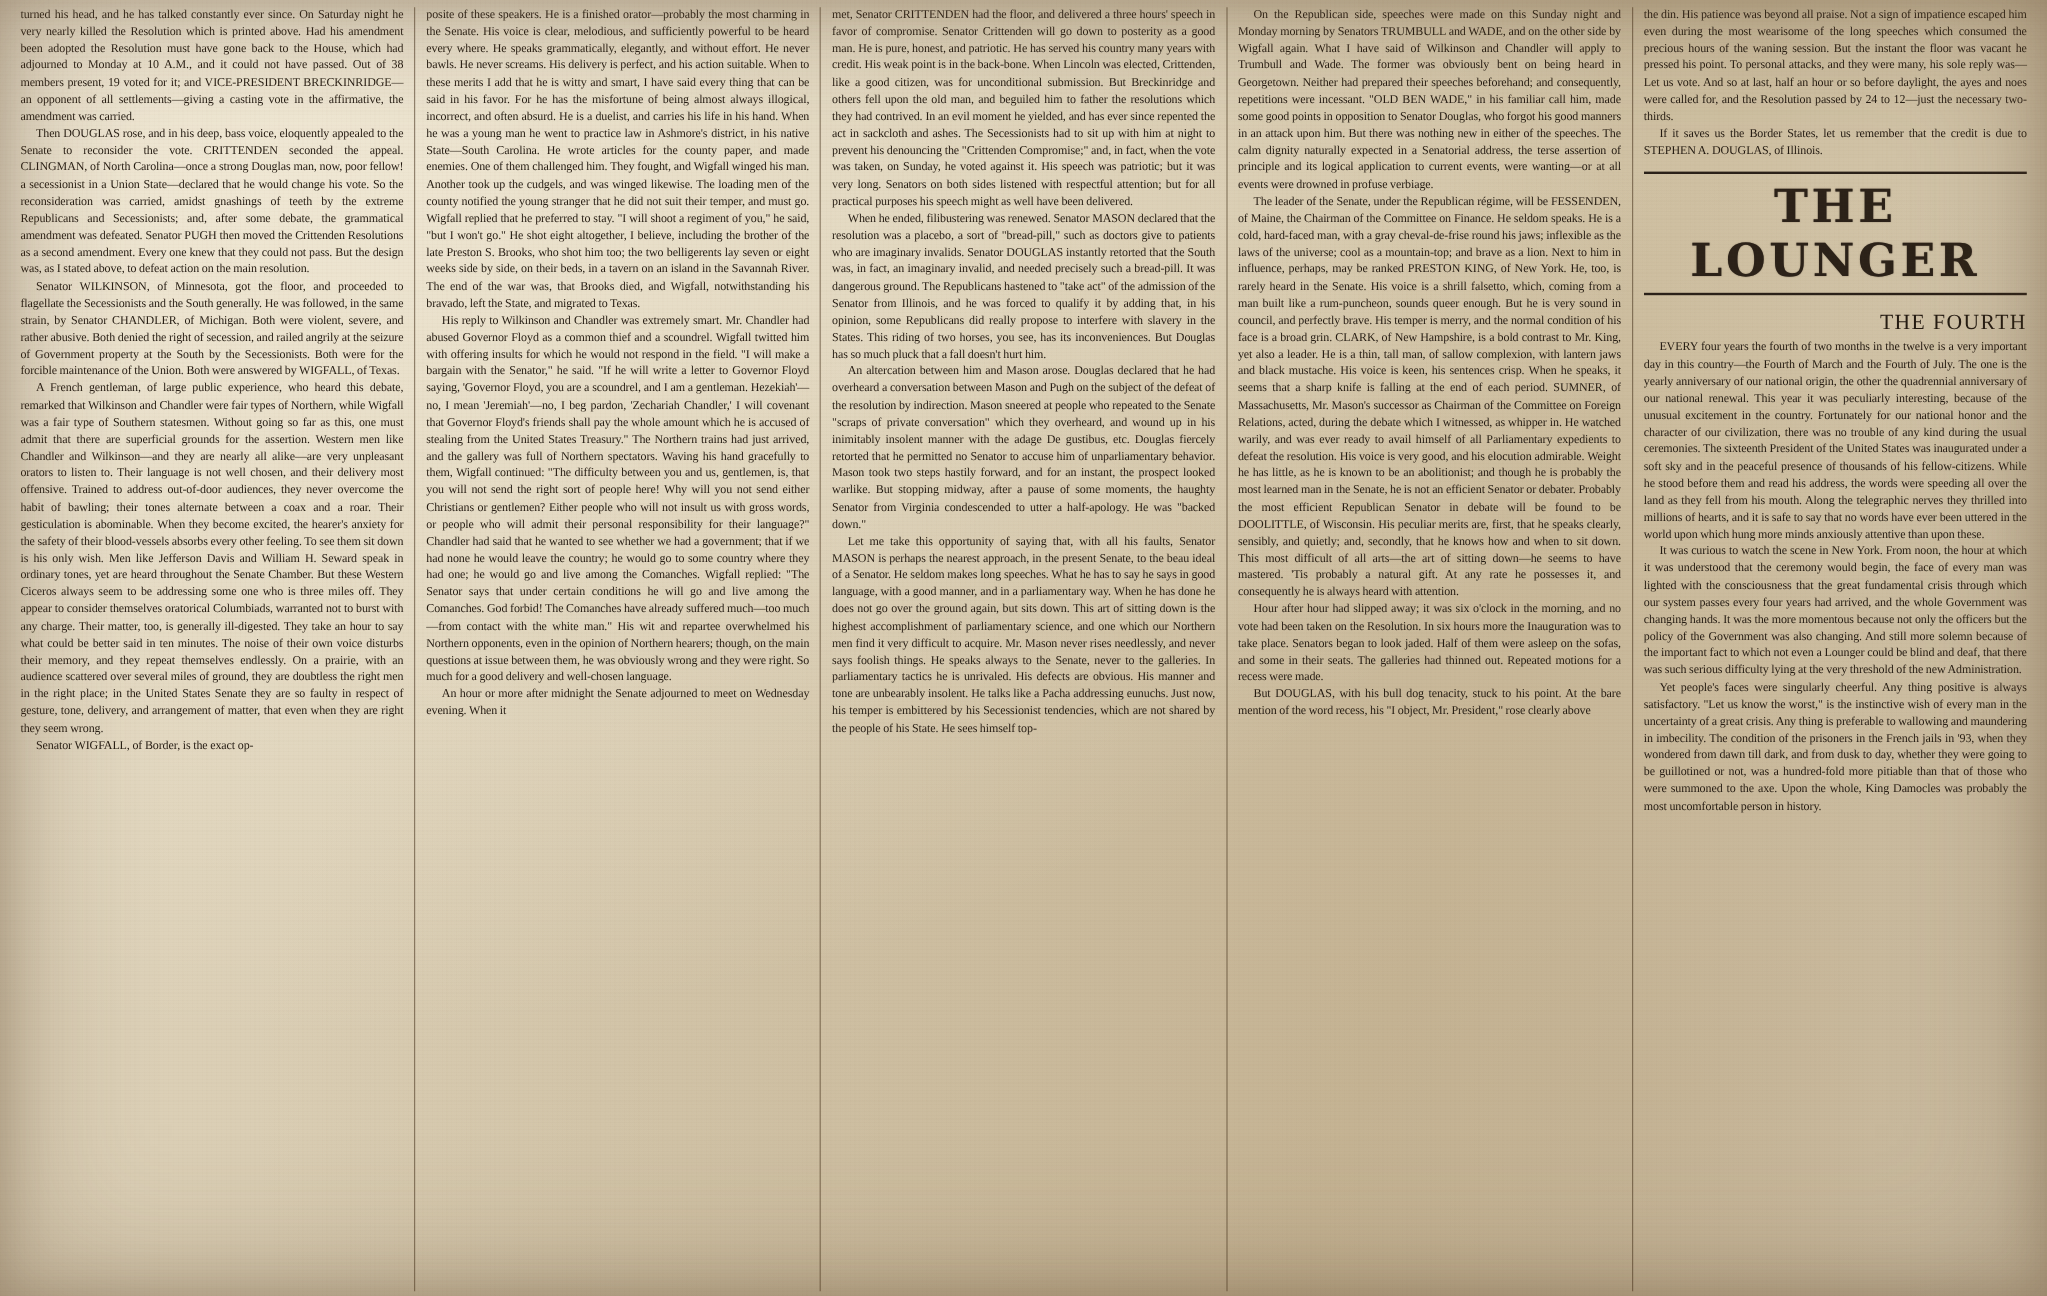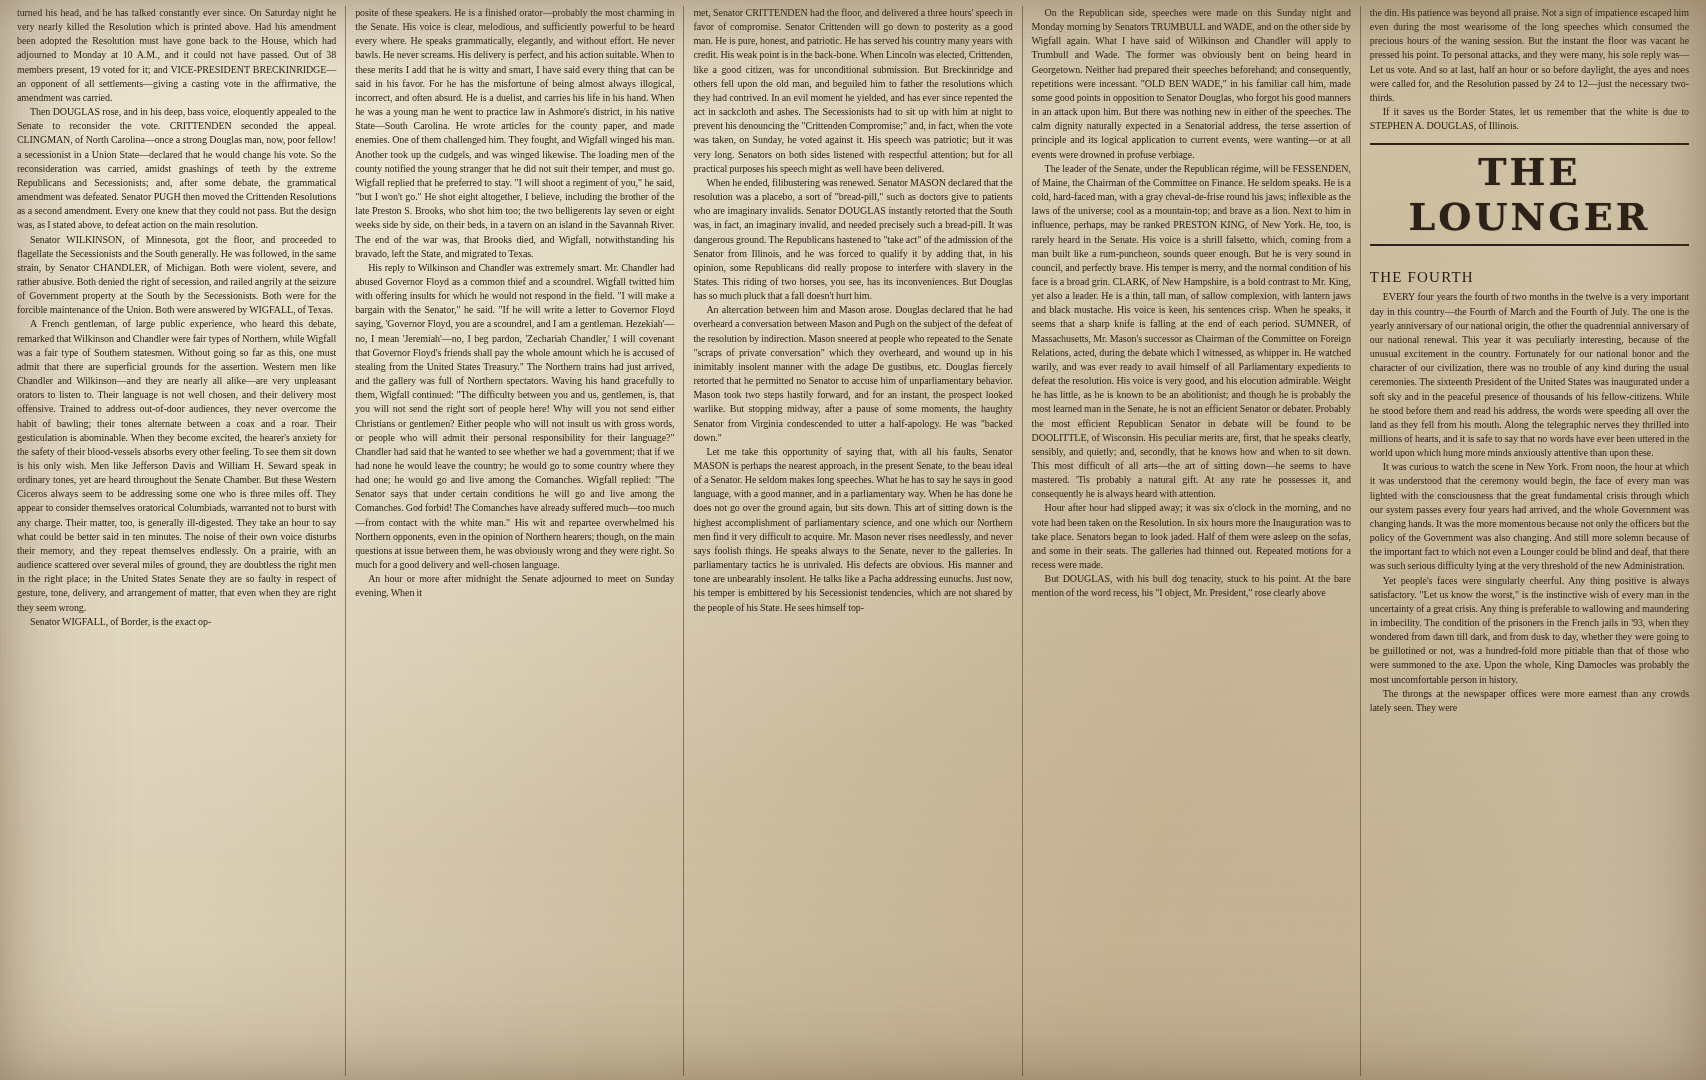--- a/index.html
+++ b/index.html
@@ -76,76 +76,75 @@
   }
   .masthead .title {
     font-family: "DejaVu Serif", serif;
     font-size: 38px;
     letter-spacing: 3px;
     font-weight: 700;
     color: #2b2118;
     text-shadow: 0 0 1px rgba(43,33,24,.6);
   }
   .subhead {
-    text-align: left;
+    text-align: right;
     font-variant: small-caps;
-    font-size: 15px;
+    font-size: 18px;
     letter-spacing: 1.2px;
-    margin: 23px 0 4px 0;
+    margin: 12px 0 4px 0;
   }
   .col .after-mast p { text-indent: 13px; }
 </style>
 </head>
 <body>
 
 <div class="page">
   <div class="columns">
 
     <div class="col">
       <p class="noindent">turned his head, and he has talked constantly ever since. On Saturday night he very nearly killed the Resolution which is printed above. Had his amendment been adopted the Resolution must have gone back to the House, which had adjourned to Monday at 10 A.M., and it could not have passed. Out of 38 members present, 19 voted for it; and VICE-PRESIDENT BRECKINRIDGE—an opponent of all settlements—giving a casting vote in the affirmative, the amendment was carried.</p>
       <p>Then DOUGLAS rose, and in his deep, bass voice, eloquently appealed to the Senate to reconsider the vote. CRITTENDEN seconded the appeal. CLINGMAN, of North Carolina—once a strong Douglas man, now, poor fellow! a secessionist in a Union State—declared that he would change his vote. So the reconsideration was carried, amidst gnashings of teeth by the extreme Republicans and Secessionists; and, after some debate, the grammatical amendment was defeated. Senator PUGH then moved the Crittenden Resolutions as a second amendment. Every one knew that they could not pass. But the design was, as I stated above, to defeat action on the main resolution.</p>
       <p>Senator WILKINSON, of Minnesota, got the floor, and proceeded to flagellate the Secessionists and the South generally. He was followed, in the same strain, by Senator CHANDLER, of Michigan. Both were violent, severe, and rather abusive. Both denied the right of secession, and railed angrily at the seizure of Government property at the South by the Secessionists. Both were for the forcible maintenance of the Union. Both were answered by WIGFALL, of Texas.</p>
       <p>A French gentleman, of large public experience, who heard this debate, remarked that Wilkinson and Chandler were fair types of Northern, while Wigfall was a fair type of Southern statesmen. Without going so far as this, one must admit that there are superficial grounds for the assertion. Western men like Chandler and Wilkinson—and they are nearly all alike—are very unpleasant orators to listen to. Their language is not well chosen, and their delivery most offensive. Trained to address out-of-door audiences, they never overcome the habit of bawling; their tones alternate between a coax and a roar. Their gesticulation is abominable. When they become excited, the hearer's anxiety for the safety of their blood-vessels absorbs every other feeling. To see them sit down is his only wish. Men like Jefferson Davis and William H. Seward speak in ordinary tones, yet are heard throughout the Senate Chamber. But these Western Ciceros always seem to be addressing some one who is three miles off. They appear to consider themselves oratorical Columbiads, warranted not to burst with any charge. Their matter, too, is generally ill-digested. They take an hour to say what could be better said in ten minutes. The noise of their own voice disturbs their memory, and they repeat themselves endlessly. On a prairie, with an audience scattered over several miles of ground, they are doubtless the right men in the right place; in the United States Senate they are so faulty in respect of gesture, tone, delivery, and arrangement of matter, that even when they are right they seem wrong.</p>
       <p>Senator WIGFALL, of Border, is the exact op-</p>
     </div>
 
     <div class="col">
       <p class="noindent">posite of these speakers. He is a finished orator—probably the most charming in the Senate. His voice is clear, melodious, and sufficiently powerful to be heard every where. He speaks grammatically, elegantly, and without effort. He never bawls. He never screams. His delivery is perfect, and his action suitable. When to these merits I add that he is witty and smart, I have said every thing that can be said in his favor. For he has the misfortune of being almost always illogical, incorrect, and often absurd. He is a duelist, and carries his life in his hand. When he was a young man he went to practice law in Ashmore's district, in his native State—South Carolina. He wrote articles for the county paper, and made enemies. One of them challenged him. They fought, and Wigfall winged his man. Another took up the cudgels, and was winged likewise. The loading men of the county notified the young stranger that he did not suit their temper, and must go. Wigfall replied that he preferred to stay. "I will shoot a regiment of you," he said, "but I won't go." He shot eight altogether, I believe, including the brother of the late Preston S. Brooks, who shot him too; the two belligerents lay seven or eight weeks side by side, on their beds, in a tavern on an island in the Savannah River. The end of the war was, that Brooks died, and Wigfall, notwithstanding his bravado, left the State, and migrated to Texas.</p>
       <p>His reply to Wilkinson and Chandler was extremely smart. Mr. Chandler had abused Governor Floyd as a common thief and a scoundrel. Wigfall twitted him with offering insults for which he would not respond in the field. "I will make a bargain with the Senator," he said. "If he will write a letter to Governor Floyd saying, 'Governor Floyd, you are a scoundrel, and I am a gentleman. Hezekiah'—no, I mean 'Jeremiah'—no, I beg pardon, 'Zechariah Chandler,' I will covenant that Governor Floyd's friends shall pay the whole amount which he is accused of stealing from the United States Treasury." The Northern trains had just arrived, and the gallery was full of Northern spectators. Waving his hand gracefully to them, Wigfall continued: "The difficulty between you and us, gentlemen, is, that you will not send the right sort of people here! Why will you not send either Christians or gentlemen? Either people who will not insult us with gross words, or people who will admit their personal responsibility for their language?" Chandler had said that he wanted to see whether we had a government; that if we had none he would leave the country; he would go to some country where they had one; he would go and live among the Comanches. Wigfall replied: "The Senator says that under certain conditions he will go and live among the Comanches. God forbid! The Comanches have already suffered much—too much—from contact with the white man." His wit and repartee overwhelmed his Northern opponents, even in the opinion of Northern hearers; though, on the main questions at issue between them, he was obviously wrong and they were right. So much for a good delivery and well-chosen language.</p>
-      <p>An hour or more after midnight the Senate adjourned to meet on Sunday evening. When it</p>
+      <p>An hour or more after midnight the Senate adjourned to meet on Wednesday evening. When it</p>
     </div>
 
     <div class="col">
       <p class="noindent">met, Senator CRITTENDEN had the floor, and delivered a three hours' speech in favor of compromise. Senator Crittenden will go down to posterity as a good man. He is pure, honest, and patriotic. He has served his country many years with credit. His weak point is in the back-bone. When Lincoln was elected, Crittenden, like a good citizen, was for unconditional submission. But Breckinridge and others fell upon the old man, and beguiled him to father the resolutions which they had contrived. In an evil moment he yielded, and has ever since repented the act in sackcloth and ashes. The Secessionists had to sit up with him at night to prevent his denouncing the "Crittenden Compromise;" and, in fact, when the vote was taken, on Sunday, he voted against it. His speech was patriotic; but it was very long. Senators on both sides listened with respectful attention; but for all practical purposes his speech might as well have been delivered.</p>
       <p>When he ended, filibustering was renewed. Senator MASON declared that the resolution was a placebo, a sort of "bread-pill," such as doctors give to patients who are imaginary invalids. Senator DOUGLAS instantly retorted that the South was, in fact, an imaginary invalid, and needed precisely such a bread-pill. It was dangerous ground. The Republicans hastened to "take act" of the admission of the Senator from Illinois, and he was forced to qualify it by adding that, in his opinion, some Republicans did really propose to interfere with slavery in the States. This riding of two horses, you see, has its inconveniences. But Douglas has so much pluck that a fall doesn't hurt him.</p>
       <p>An altercation between him and Mason arose. Douglas declared that he had overheard a conversation between Mason and Pugh on the subject of the defeat of the resolution by indirection. Mason sneered at people who repeated to the Senate "scraps of private conversation" which they overheard, and wound up in his inimitably insolent manner with the adage De gustibus, etc. Douglas fiercely retorted that he permitted no Senator to accuse him of unparliamentary behavior. Mason took two steps hastily forward, and for an instant, the prospect looked warlike. But stopping midway, after a pause of some moments, the haughty Senator from Virginia condescended to utter a half-apology. He was "backed down."</p>
       <p>Let me take this opportunity of saying that, with all his faults, Senator MASON is perhaps the nearest approach, in the present Senate, to the beau ideal of a Senator. He seldom makes long speeches. What he has to say he says in good language, with a good manner, and in a parliamentary way. When he has done he does not go over the ground again, but sits down. This art of sitting down is the highest accomplishment of parliamentary science, and one which our Northern men find it very difficult to acquire. Mr. Mason never rises needlessly, and never says foolish things. He speaks always to the Senate, never to the galleries. In parliamentary tactics he is unrivaled. His defects are obvious. His manner and tone are unbearably insolent. He talks like a Pacha addressing eunuchs. Just now, his temper is embittered by his Secessionist tendencies, which are not shared by the people of his State. He sees himself top-</p>
     </div>
 
     <div class="col">
       <p>On the Republican side, speeches were made on this Sunday night and Monday morning by Senators TRUMBULL and WADE, and on the other side by Wigfall again. What I have said of Wilkinson and Chandler will apply to Trumbull and Wade. The former was obviously bent on being heard in Georgetown. Neither had prepared their speeches beforehand; and consequently, repetitions were incessant. "OLD BEN WADE," in his familiar call him, made some good points in opposition to Senator Douglas, who forgot his good manners in an attack upon him. But there was nothing new in either of the speeches. The calm dignity naturally expected in a Senatorial address, the terse assertion of principle and its logical application to current events, were wanting—or at all events were drowned in profuse verbiage.</p>
       <p>The leader of the Senate, under the Republican régime, will be FESSENDEN, of Maine, the Chairman of the Committee on Finance. He seldom speaks. He is a cold, hard-faced man, with a gray cheval-de-frise round his jaws; inflexible as the laws of the universe; cool as a mountain-top; and brave as a lion. Next to him in influence, perhaps, may be ranked PRESTON KING, of New York. He, too, is rarely heard in the Senate. His voice is a shrill falsetto, which, coming from a man built like a rum-puncheon, sounds queer enough. But he is very sound in council, and perfectly brave. His temper is merry, and the normal condition of his face is a broad grin. CLARK, of New Hampshire, is a bold contrast to Mr. King, yet also a leader. He is a thin, tall man, of sallow complexion, with lantern jaws and black mustache. His voice is keen, his sentences crisp. When he speaks, it seems that a sharp knife is falling at the end of each period. SUMNER, of Massachusetts, Mr. Mason's successor as Chairman of the Committee on Foreign Relations, acted, during the debate which I witnessed, as whipper in. He watched warily, and was ever ready to avail himself of all Parliamentary expedients to defeat the resolution. His voice is very good, and his elocution admirable. Weight he has little, as he is known to be an abolitionist; and though he is probably the most learned man in the Senate, he is not an efficient Senator or debater. Probably the most efficient Republican Senator in debate will be found to be DOOLITTLE, of Wisconsin. His peculiar merits are, first, that he speaks clearly, sensibly, and quietly; and, secondly, that he knows how and when to sit down. This most difficult of all arts—the art of sitting down—he seems to have mastered. 'Tis probably a natural gift. At any rate he possesses it, and consequently he is always heard with attention.</p>
       <p>Hour after hour had slipped away; it was six o'clock in the morning, and no vote had been taken on the Resolution. In six hours more the Inauguration was to take place. Senators began to look jaded. Half of them were asleep on the sofas, and some in their seats. The galleries had thinned out. Repeated motions for a recess were made.</p>
       <p>But DOUGLAS, with his bull dog tenacity, stuck to his point. At the bare mention of the word recess, his "I object, Mr. President," rose clearly above</p>
     </div>
 
     <div class="col">
       <p class="noindent">the din. His patience was beyond all praise. Not a sign of impatience escaped him even during the most wearisome of the long speeches which consumed the precious hours of the waning session. But the instant the floor was vacant he pressed his point. To personal attacks, and they were many, his sole reply was—Let us vote. And so at last, half an hour or so before daylight, the ayes and noes were called for, and the Resolution passed by 24 to 12—just the necessary two-thirds.</p>
-      <p>If it saves us the Border States, let us remember that the white is due to STEPHEN A. DOUGLAS, of Illinois.</p>
+      <p>If it saves us the Border States, let us remember that the credit is due to STEPHEN A. DOUGLAS, of Illinois.</p>
 
       <div class="masthead">
         <div class="title">THE LOUNGER</div>
       </div>
 
       <div class="subhead">THE FOURTH</div>
 
       <div class="after-mast">
         <p>EVERY four years the fourth of two months in the twelve is a very important day in this country—the Fourth of March and the Fourth of July. The one is the yearly anniversary of our national origin, the other the quadrennial anniversary of our national renewal. This year it was peculiarly interesting, because of the unusual excitement in the country. Fortunately for our national honor and the character of our civilization, there was no trouble of any kind during the usual ceremonies. The sixteenth President of the United States was inaugurated under a soft sky and in the peaceful presence of thousands of his fellow-citizens. While he stood before them and read his address, the words were speeding all over the land as they fell from his mouth. Along the telegraphic nerves they thrilled into millions of hearts, and it is safe to say that no words have ever been uttered in the world upon which hung more minds anxiously attentive than upon these.</p>
         <p>It was curious to watch the scene in New York. From noon, the hour at which it was understood that the ceremony would begin, the face of every man was lighted with the consciousness that the great fundamental crisis through which our system passes every four years had arrived, and the whole Government was changing hands. It was the more momentous because not only the officers but the policy of the Government was also changing. And still more solemn because of the important fact to which not even a Lounger could be blind and deaf, that there was such serious difficulty lying at the very threshold of the new Administration.</p>
         <p>Yet people's faces were singularly cheerful. Any thing positive is always satisfactory. "Let us know the worst," is the instinctive wish of every man in the uncertainty of a great crisis. Any thing is preferable to wallowing and maundering in imbecility. The condition of the prisoners in the French jails in '93, when they wondered from dawn till dark, and from dusk to day, whether they were going to be guillotined or not, was a hundred-fold more pitiable than that of those who were summoned to the axe. Upon the whole, King Damocles was probably the most uncomfortable person in history.</p>
-        <p>The throngs at the newspaper offices were more earnest than any crowds lately seen. They were</p>
       </div>
     </div>
 
   </div>
   <div class="grain"></div>
   <div class="vignette"></div>
 </div>
 
 </body></html>

